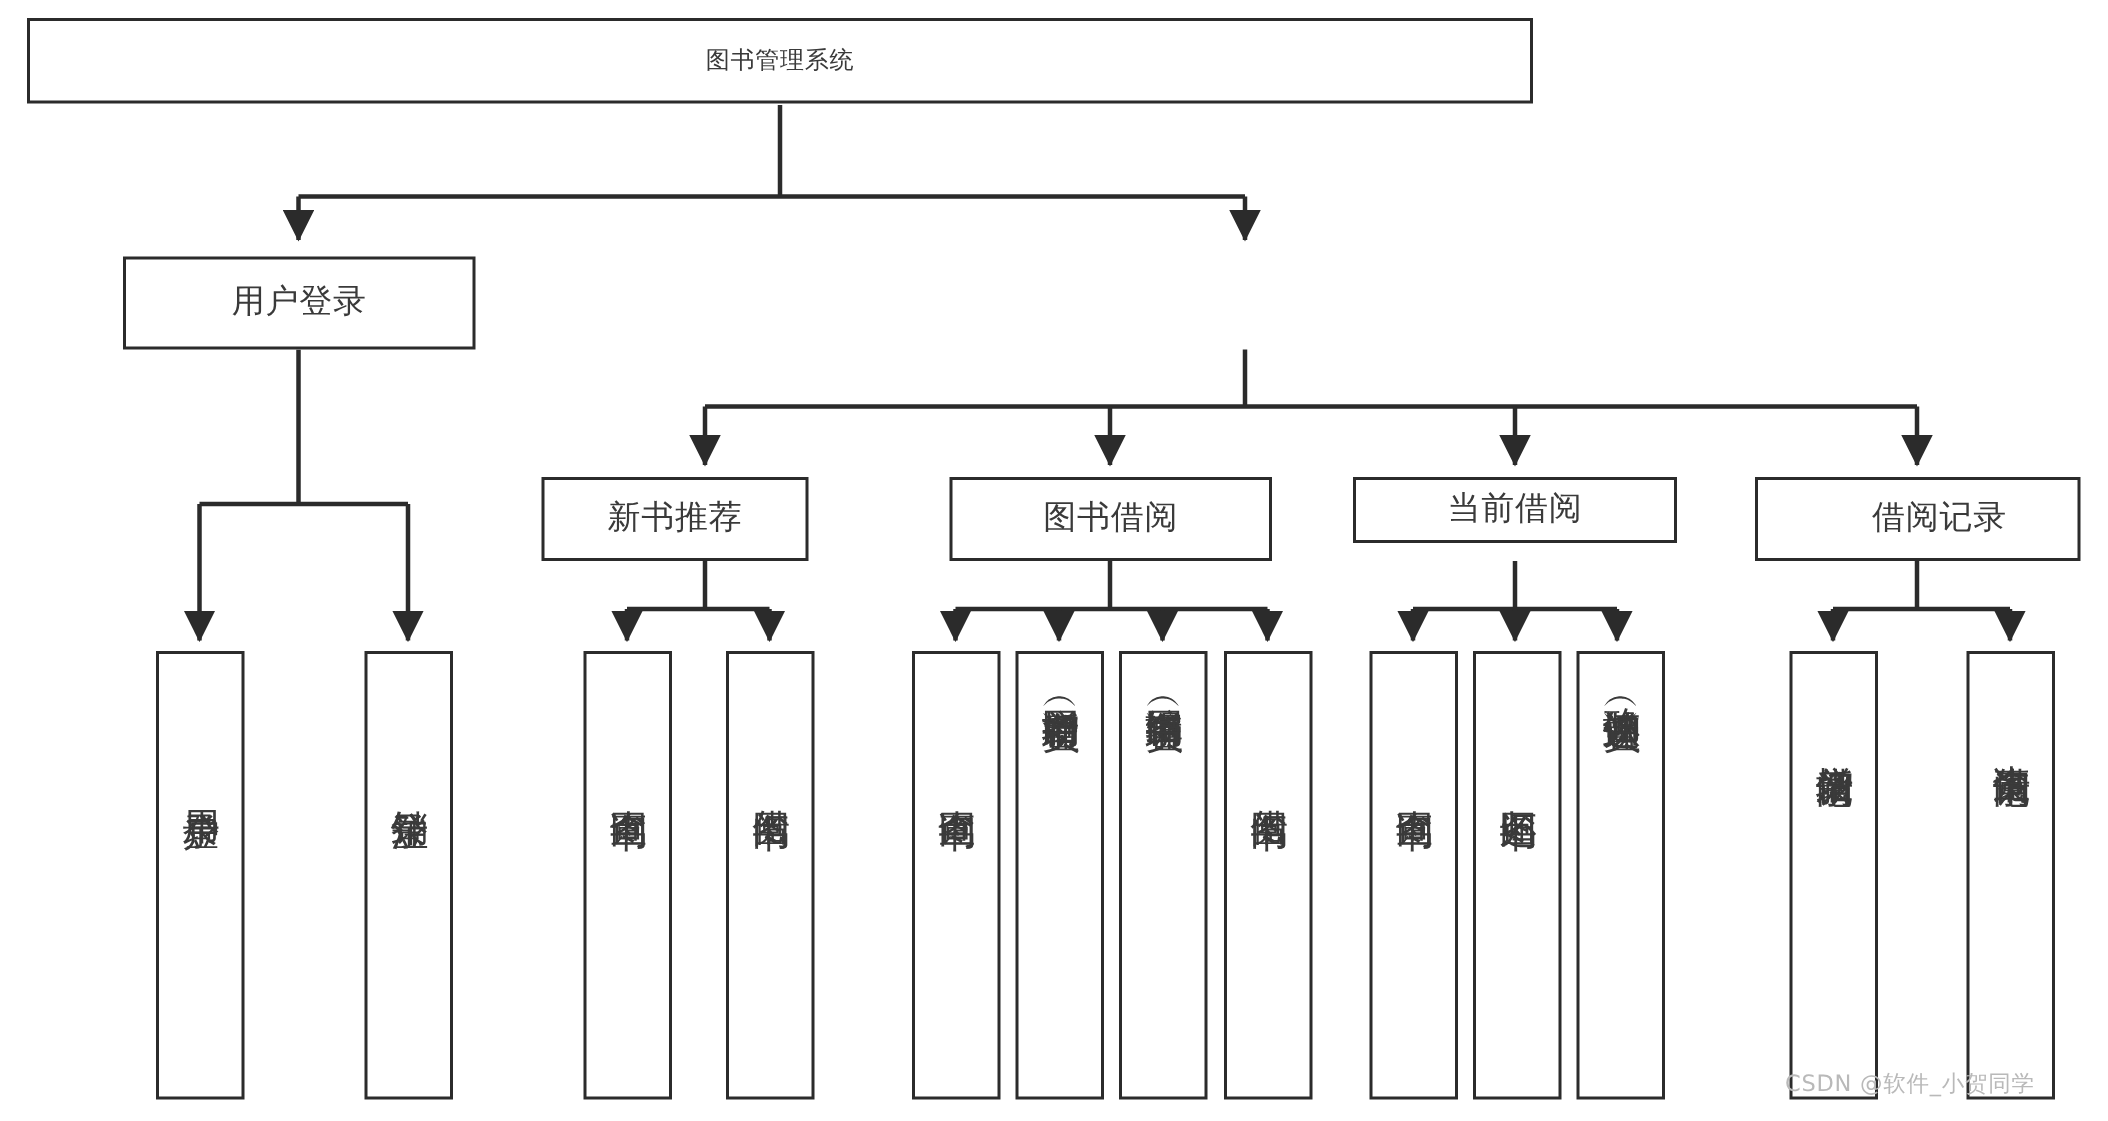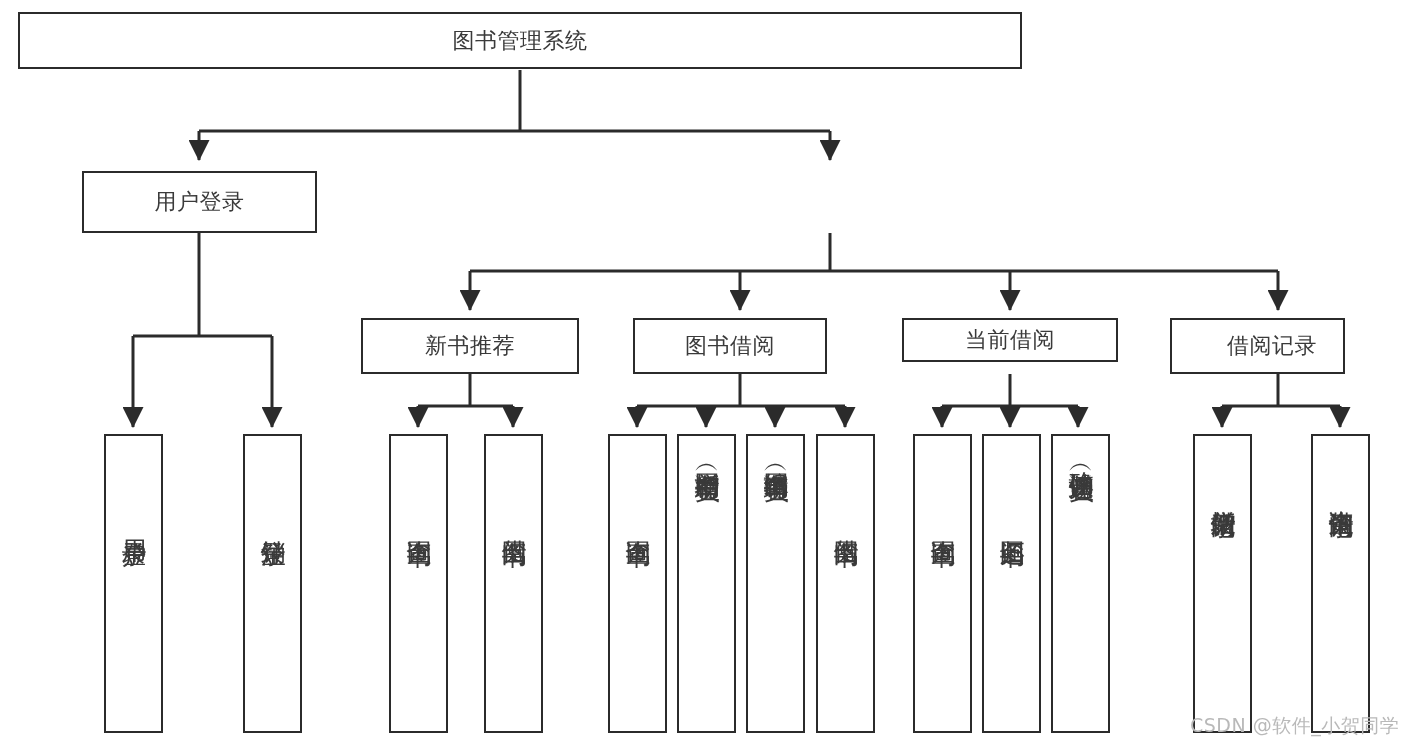--- a/index.html
+++ b/index.html
@@ -40,21 +40,21 @@
     display: block;
     text-align: center;
     line-height: 1.16;
     letter-spacing: 0.5px;
     white-space: nowrap;
   }
   .node.horiz .label {
     font-size: 22px;
   }
   .node.root .label {
-    font-size: 22px;
+    font-size: 16px;
   }
   .node.vert {
     align-items: flex-start;
     justify-content: center;
     padding-top: 6px;
   }
   .node.vert .label {
     writing-mode: vertical-rl;
     text-orientation: upright;
     font-size: 25px;
@@ -67,21 +67,21 @@
     margin-top: 78px;
   }
   .node.vert.tall .label {
     margin-top: 10px;
   }
   .node.vert.med .label {
     margin-top: 48px;
   }
   .watermark {
     position: absolute;
-    font-size: 19px;
+    font-size: 15px;
     color: #b9b9b9;
     white-space: nowrap;
     letter-spacing: 0.5px;
     font-family: "DejaVu Sans", "Liberation Sans", sans-serif;
   }
 </style>
 </head>
 <body>
 
 <div id="diagram">
@@ -137,30 +137,30 @@
   </svg>
 
   <div class="node root horiz" style="left:18px; top:12px; width:1004px; height:57px;">
     <span class="label">图书管理系统</span>
   </div>
 
   <div class="node horiz" style="left:82px; top:171px; width:235px; height:62px;">
     <span class="label">用户登录</span>
   </div>
 
-  <div class="node horiz" style="left:361px; top:318px; width:218px; height:56px;">
+  <div class="node horiz" style="left:361px; top:318px; width:178px; height:56px;">
     <span class="label">新书推荐</span>
   </div>
-  <div class="node horiz" style="left:633px; top:318px; width:194px; height:56px;">
+  <div class="node horiz" style="left:633px; top:318px; width:215px; height:56px;">
     <span class="label">图书借阅</span>
   </div>
   <div class="node horiz" style="left:902px; top:318px; width:216px; height:44px;">
     <span class="label">当前借阅</span>
   </div>
-  <div class="node horiz" style="left:1170px; top:318px; width:175px; height:56px;padding-left:29px;">
+  <div class="node horiz" style="left:1170px; top:318px; width:217px; height:56px;padding-left:29px;">
     <span class="label">借阅记录</span>
   </div>
 
   <div class="node vert mid" style="left:104px; top:434px; width:59px; height:299px;">
     <span class="label">用户登录</span>
   </div>
   <div class="node vert mid" style="left:243px; top:434px; width:59px; height:299px;">
     <span class="label">注销登录</span>
   </div>
 

